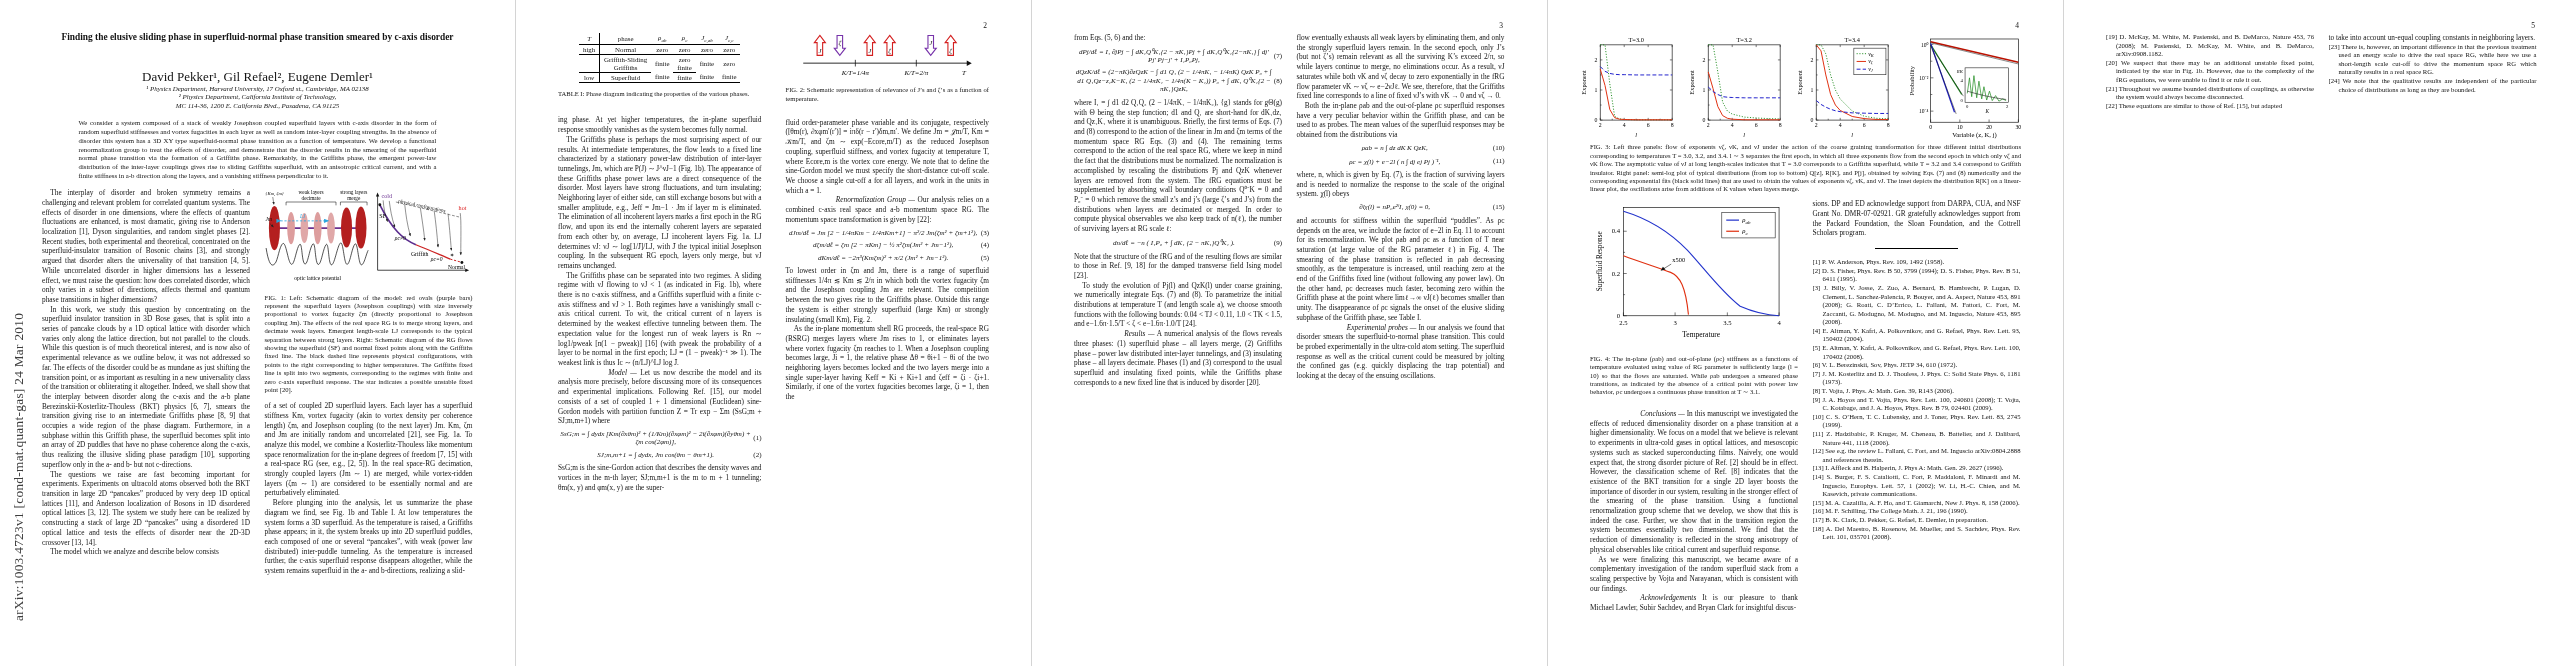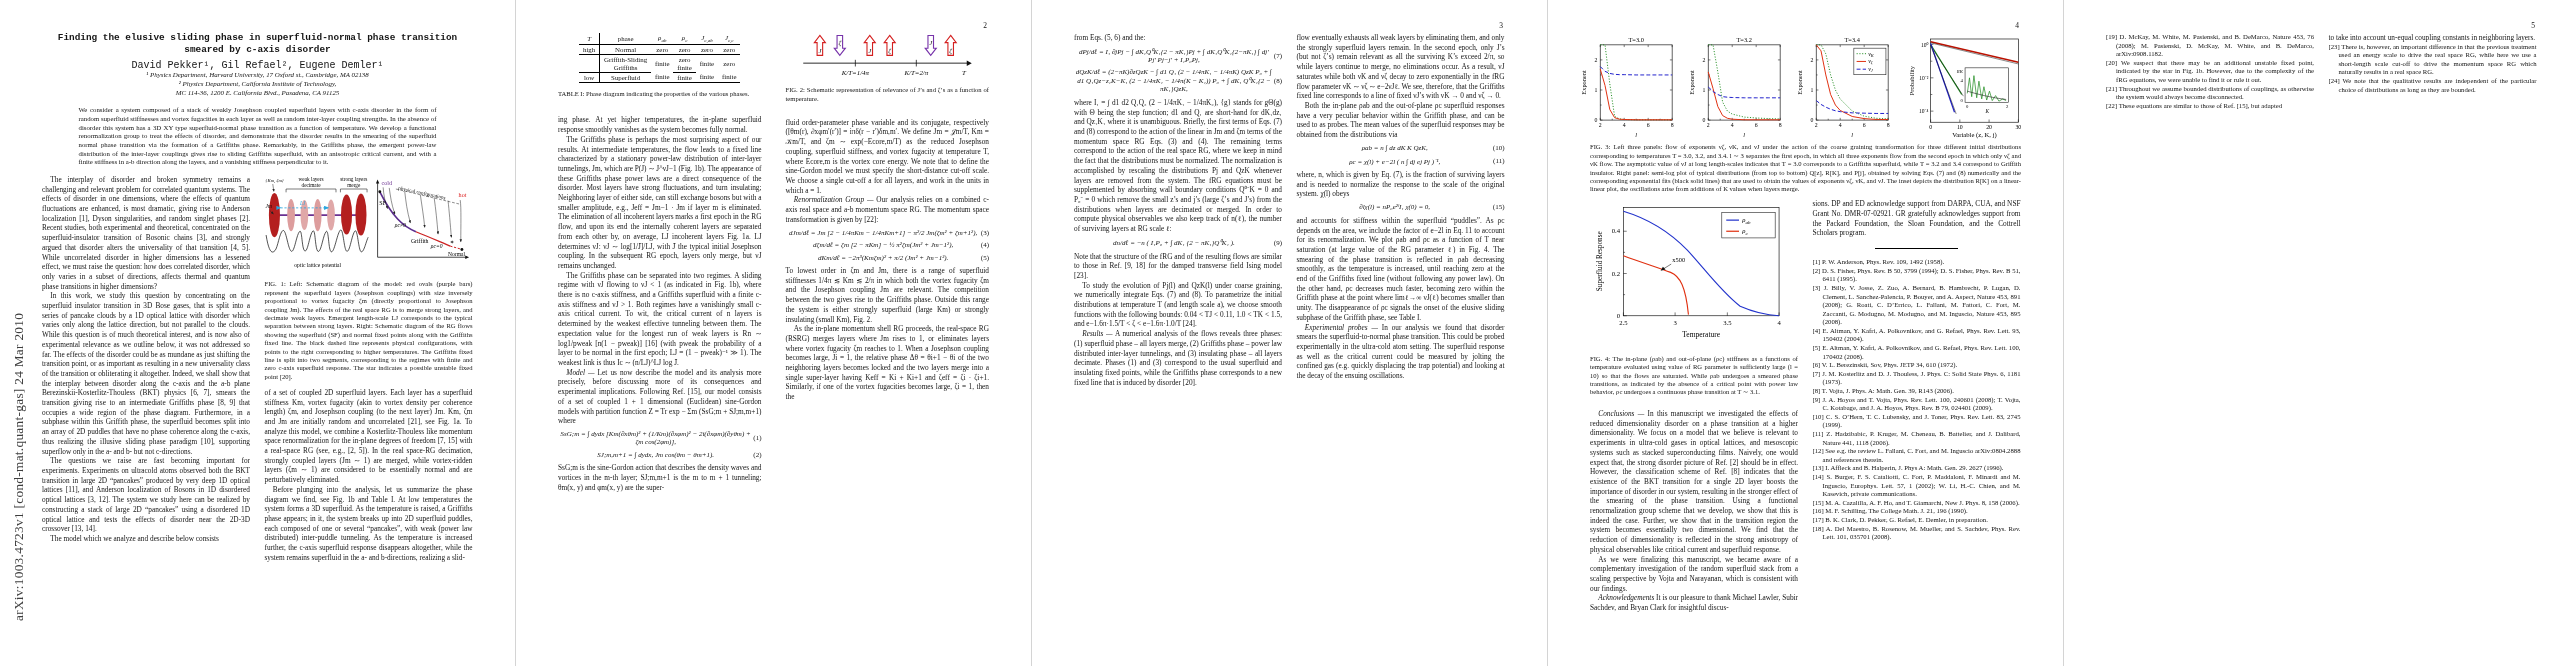--- a/index.html
+++ b/index.html
@@ -5,31 +5,31 @@
   html,body{margin:0;padding:0;background:#e9e9e9;}
   body{width:2576px;height:667px;font-family:"Liberation Serif",serif;color:#141414;}
   #sheet{display:flex;width:2576px;height:667px;background:#fff;}
   .page{position:relative;flex:0 0 515px;width:515px;height:667px;background:#fff;overflow:hidden;}
   .page+.page{border-left:0.6px solid #d4d4d4;}
   .pagenum{position:absolute;top:21px;right:44px;font-size:7.5px;}
   .cols{display:flex;gap:14.5px;padding:0 42px;}
   .col{width:208px;}
   .para{margin:0;text-align:justify;font-size:7.3px;line-height:9.7px;}
   .para.indent{text-indent:8.3px;}
-  .para i{font-style:italic;}
+  .para i{font-style:italic;margin-left:42px;}
   .eq{display:flex;align-items:center;margin:4.4px 0;font-size:7px;}
   .eq-body{flex:1;text-align:center;font-style:italic;padding:0 1.1px;}
   .eq-num{font-style:normal;}
   .fig-caption{font-size:6.6px;line-height:8.4px;text-align:justify;margin:4.4px 0 6.7px;}
   .wide-caption{padding:0 42px;font-size:6.6px;line-height:8.4px;text-align:justify;margin:3.3px 0 5.6px;}
   .ref{font-size:6.7px;line-height:8.6px;text-align:justify;padding-left:10px;text-indent:-10px;margin:0;}
   .refrule{width:83px;border-top:0.7px solid #000;margin:10px auto 9px;}
   .titleblock{text-align:center;padding:0 39px;}
-  .ptitle{font-size:9.4px;font-weight:bold;margin:32px 0 0;line-height:11.7px;font-family:Liberation Mono, monospace;}
-  .pauthors{font-size:10px;margin-top:5px;font-family:Liberation Mono, monospace;}
+  .ptitle{font-size:9.4px;font-weight:bold;margin:32px 0 0;line-height:11.7px;}
+  .pauthors{font-size:13px;margin-top:25px;}
   .paffil{font-size:6.9px;font-style:italic;line-height:8.6px;}
   .pabstract{width:358px;margin:9px auto 7.8px;font-size:6.8px;line-height:8.7px;text-align:justify;}
   .arxivbar{position:absolute;left:11px;top:621px;transform:rotate(-90deg);transform-origin:left top;white-space:nowrap;font-size:13.3px;color:#3d3d3d;letter-spacing:0.3px;font-family:"Liberation Serif",serif;}
   .ptable{border-collapse:collapse;margin:2.2px auto 1.1px;font-size:6.9px;}
   .ptable td{padding:0.8px 3.9px;text-align:center;font-style:italic;}
   .ptable td.rom{font-style:normal;}
   .ptable tr.hline td{border-bottom:0.6px solid #000;}
   .ptable td.tcol{border-right:0.6px solid #000;}
   .fig3row{display:flex;align-items:flex-end;gap:12.2px;padding:0 33px;margin-top:29px;}
   svg text{font-family:"Liberation Serif",serif;}

